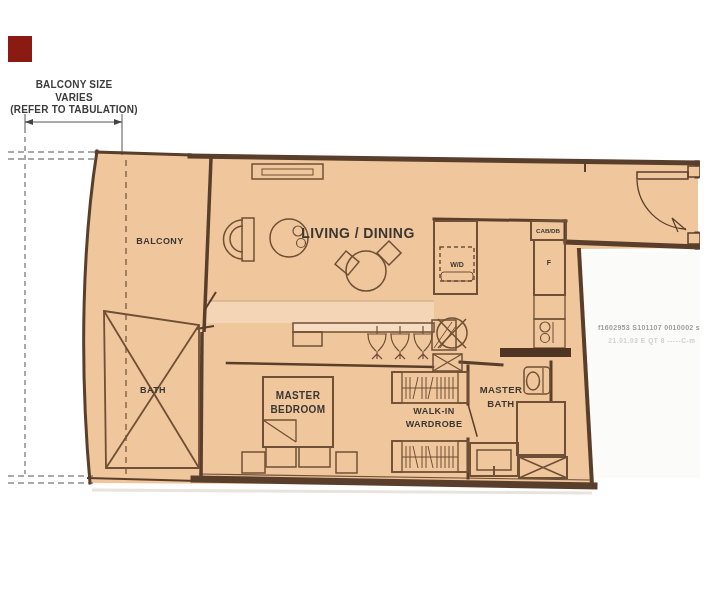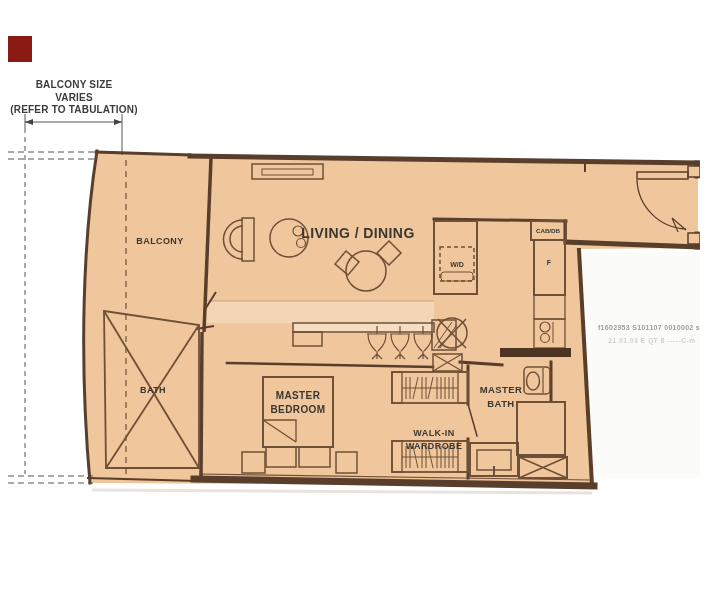--- a/index.html
+++ b/index.html
@@ -203,21 +203,21 @@
   </svg>
 
   <div class="lbl lbl-note" style="left:74px;top:98px;">BALCONY SIZE
 VARIES
 (REFER TO TABULATION)</div>
   <div class="lbl lbl-room" style="left:160px;top:241px;">BALCONY</div>
   <div class="lbl lbl-room" style="left:153px;top:390px;">BATH</div>
   <div class="lbl lbl-living" style="left:358px;top:233px;">LIVING / DINING</div>
   <div class="lbl lbl-bedroom" style="left:298px;top:402px;">MASTER
 BEDROOM</div>
-  <div class="lbl lbl-wiw" style="left:434px;top:440px;">WALK-IN
+  <div class="lbl lbl-wiw" style="left:434px;top:418px;">WALK-IN
 WARDROBE</div>
   <div class="lbl lbl-bath" style="left:501px;top:396px;">MASTER
 BATH</div>
   <div class="lbl lbl-tiny" style="left:548px;top:231px;">CAB/DB</div>
   <div class="lbl lbl-small" style="left:457px;top:265px;">W/D</div>
   <div class="lbl lbl-small" style="left:549px;top:263px;">F</div>
   <div class="wm wm1" style="left:649px;top:327px;">f1602953 S101107 0010002  s</div>
   <div class="wm wm2" style="left:652px;top:340px;">21.01.03 E QT 8 -----C-m</div>
 
 </div>

